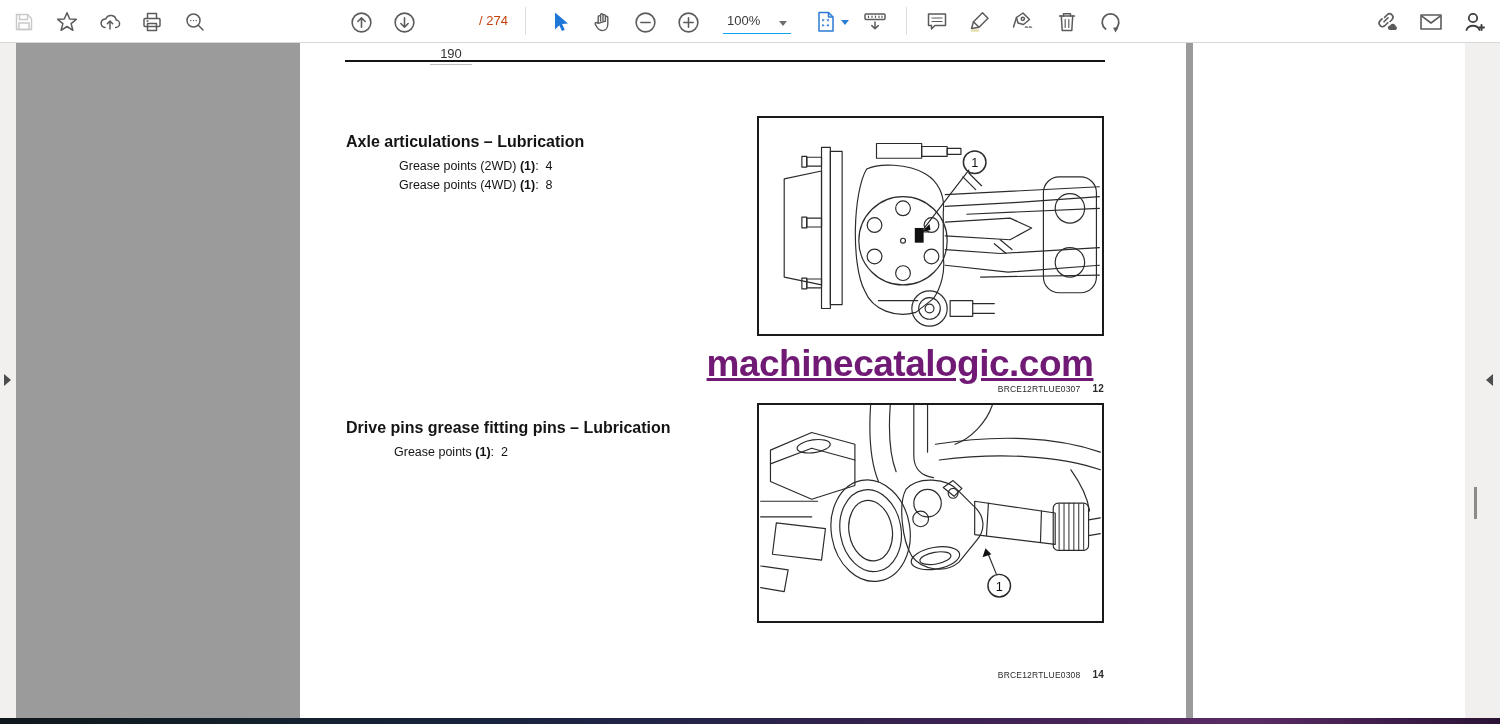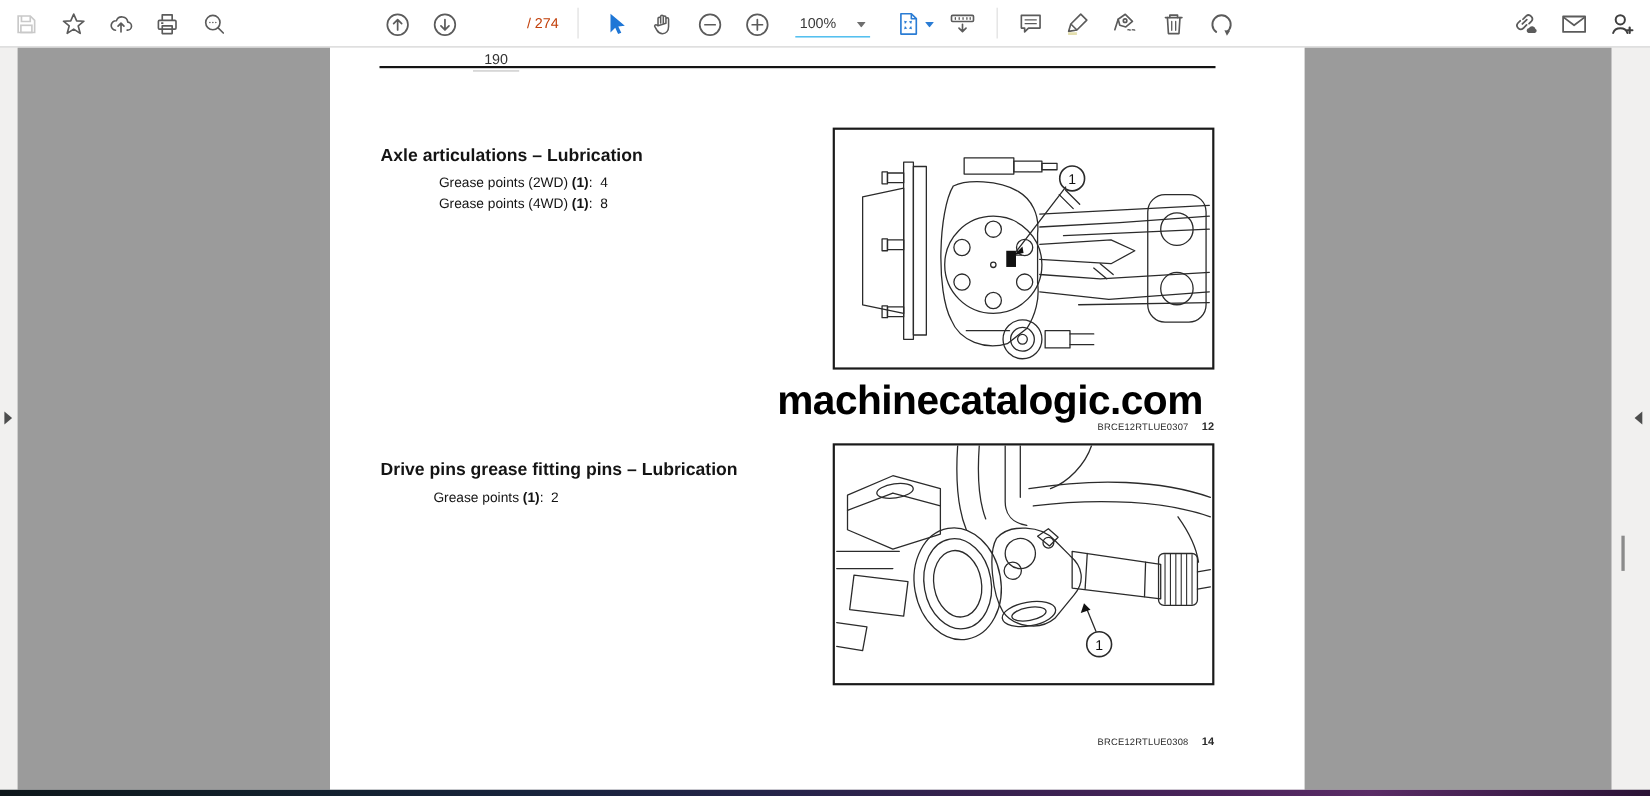--- a/index.html
+++ b/index.html
@@ -18,21 +18,21 @@
   .pagebox input { width:42px; height:22px; border:none; border-bottom:1px solid #bdbdbd;
                    text-align:center; font-size:13px; color:#333; outline:none;
                    font-family:"Liberation Sans", sans-serif; background:transparent; }
   .pagetotal { position:absolute; top:13px; left:479px; font-size:13px; color:#c2410c; white-space:pre; }
   .zoomcombo { position:absolute; top:8px; left:723px; width:68px; height:26px;
                border-bottom:1px solid #0ea5e9; display:flex; align-items:center;
                justify-content:space-between; padding:0 4px; }
   .zoomcombo .zv { font-size:13px; color:#3a3a3a; }
 
   
-  .docarea { position:absolute; left:0; top:43px; width:1500px; height:675px; background:#9b9b9b; }
+  .docarea { position:absolute; left:0; top:43px; width:1193px; height:675px; background:#9b9b9b; }
   .panelstrip { position:absolute; top:0; height:675px; background:#f1f0ef; }
   .strip-left { left:0; width:16px; }
   .strip-right { left:1465px; width:35px; }
   .tri-right { position:absolute; left:4px; top:331px; width:0; height:0;
                border-top:6px solid transparent; border-bottom:6px solid transparent;
                border-left:7px solid #4d4d4d; }
   .tri-left  { position:absolute; left:21px; top:331px; width:0; height:0;
                border-top:6px solid transparent; border-bottom:6px solid transparent;
                border-right:7px solid #4d4d4d; }
   .vthumb { position:absolute; left:9px; top:444px; width:3px; height:32px; background:#8b8b8b; }
@@ -44,22 +44,22 @@
   .h-sec { position:absolute; left:46px; font-size:16px; font-weight:bold; color:#141414; }
   .spec { position:absolute; font-size:12.5px; color:#141414; white-space:pre; }
   .spec b { font-weight:bold; }
   .figbox { position:absolute; left:457px; width:347px; height:220px;
             border:2px solid #1a1a1a; background:#fff; }
   .figbox svg { width:100%; height:100%; display:block; }
   .figcap { position:absolute; width:347px; left:457px; text-align:right;
             font-size:8.5px; color:#2a2a2a; letter-spacing:0.2px; }
   .figcap .fignum { font-size:10px; font-weight:bold; margin-left:12px;text-align:center; }
   .watermark { position:absolute; left:250px; top:300px; width:700px; text-align:center;
-               font-size:37px; font-weight:bold; color:#000000; letter-spacing:-0.5px;
-               z-index:5; white-space:nowrap; }
+               font-size:37px; font-weight:bold; color:#701a75; letter-spacing:-0.5px;
+               z-index:5; white-space:nowrap;text-decoration:underline; }
 
   .art { stroke:#2b2b2b; stroke-width:1.2; fill:none; stroke-linecap:round; stroke-linejoin:round; }
   .art text { stroke:none; fill:#111; font-family:"Liberation Sans", sans-serif; }
 
   
   .bottombar { position:absolute; left:0; top:718px; width:1500px; height:6px;
     background:linear-gradient(90deg,#0e171b 0%,#12202b 16%,#17233c 32%,#242449 46%,
                #37214f 60%,#4a235b 74%,#5a2c66 83%,#3d1c49 93%,#2b1335 100%); }
 </style>
 </head>

